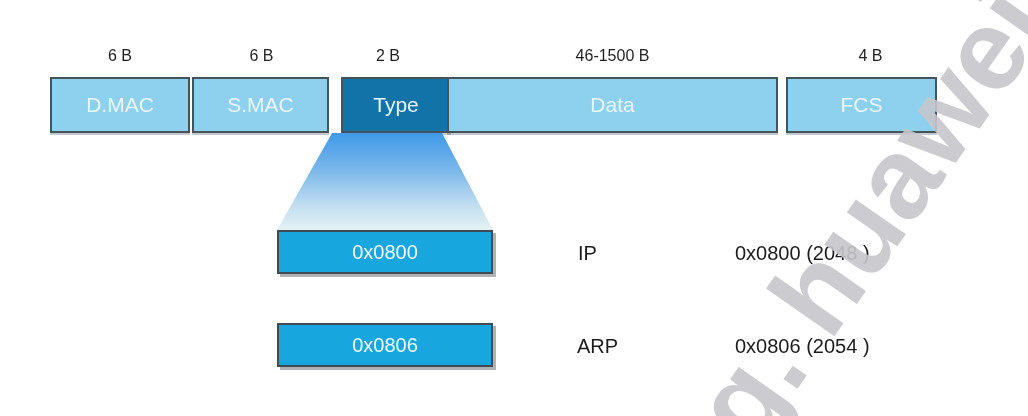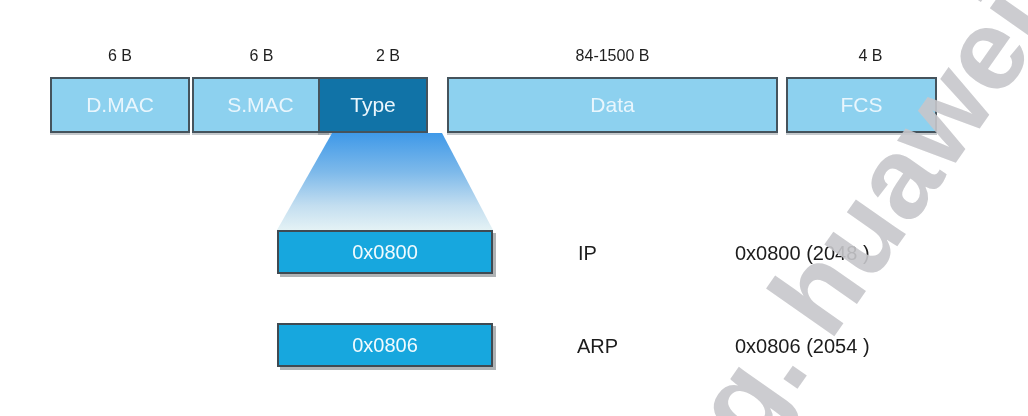--- a/index.html
+++ b/index.html
@@ -112,26 +112,26 @@
   }
 </style>
 </head>
 <body>
 
 <div id="canvas">
 
   <div class="size-label" style="left:50px;  width:140px;">6 B</div>
   <div class="size-label" style="left:192px; width:139px;">6 B</div>
   <div class="size-label" style="left:333px; width:110px;">2 B</div>
-  <div class="size-label" style="left:447px; width:331px;">84-1500 B</div>
+  <div class="size-label" style="left:447px; width:331px;">46-1500 B</div>
   <div class="size-label" style="left:805px; width:131px;">4 B</div>
 
   <div class="field-box" style="left:50px;  width:140px;">D.MAC</div>
   <div class="field-box" style="left:192px; width:137px;">S.MAC</div>
-  <div class="field-box highlight" style="left:318px; width:110px;">Type</div>
+  <div class="field-box highlight" style="left:341px; width:110px;">Type</div>
   <div class="field-box" style="left:447px; width:331px;">Data</div>
   <div class="field-box" style="left:786px; width:151px;">FCS</div>
 
   <div class="funnel"></div>
 
   <div class="value-box" style="top:230px;">0x0800</div>
   <div class="value-box" style="top:323px;">0x0806</div>
 
   <div class="proto-label" style="left:578px; top:242px;">IP</div>
   <div class="proto-value" style="left:735px; top:242px;">0x0800 (2048 )</div>

